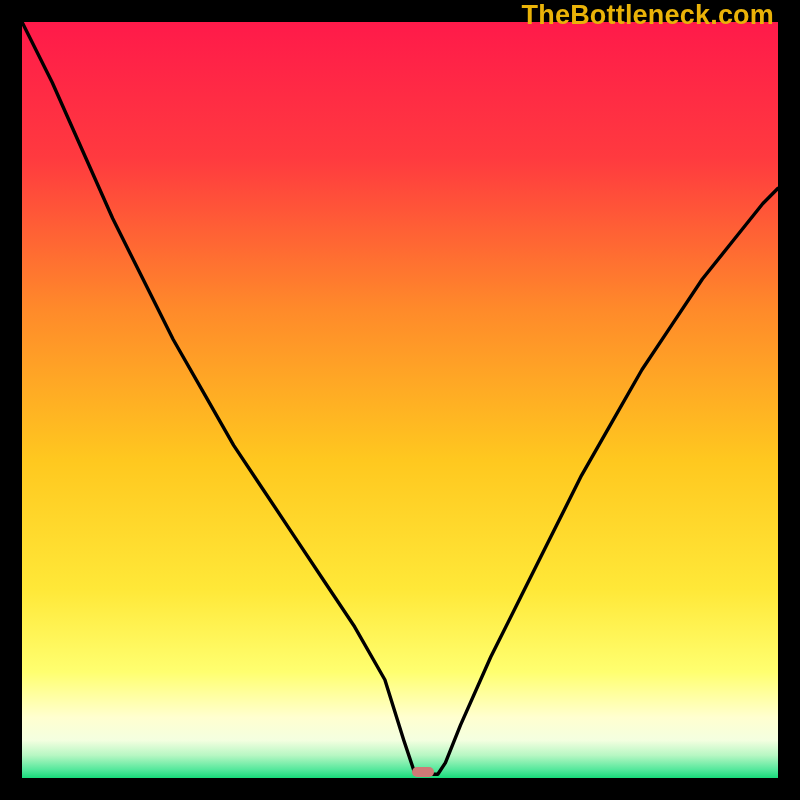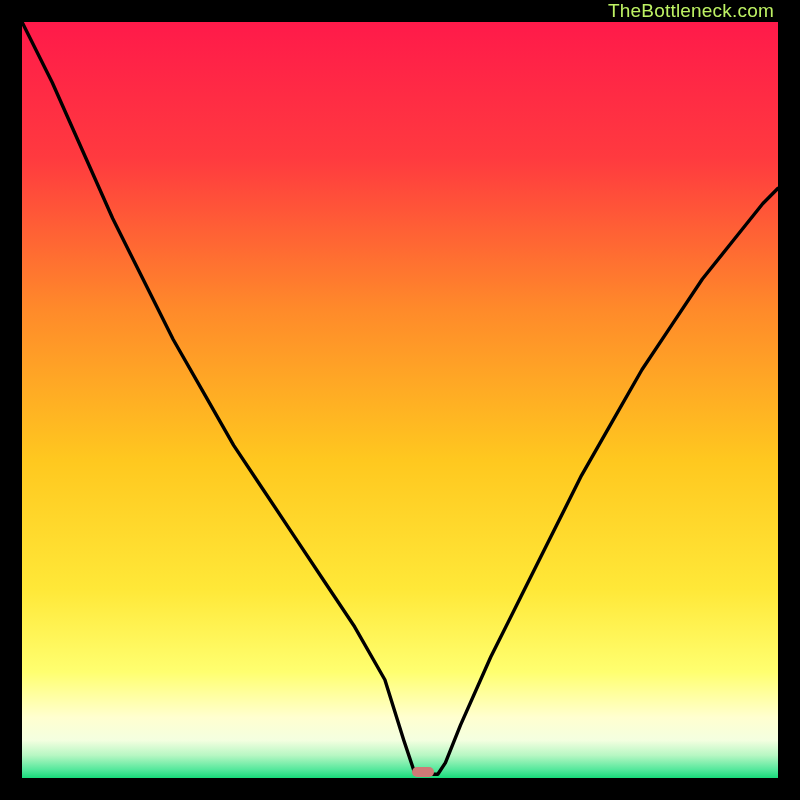--- a/index.html
+++ b/index.html
@@ -22,23 +22,23 @@
   .gradient-bg {
     position: absolute;
     inset: 0;
     width: 100%;
     height: 100%;
   }
   .watermark {
     position: absolute;
     top: 0px;
     right: 26px;
-    color: #bef264;
-    font-size: 19px;
-    font-weight: normal;
+    color: #eab308;
+    font-size: 27px;
+    font-weight: bold;
     letter-spacing: 0.2px;
   }
   svg.curve {
     position: absolute;
     inset: 0;
     width: 100%;
     height: 100%;
   }
   .marker {
     position: absolute;

